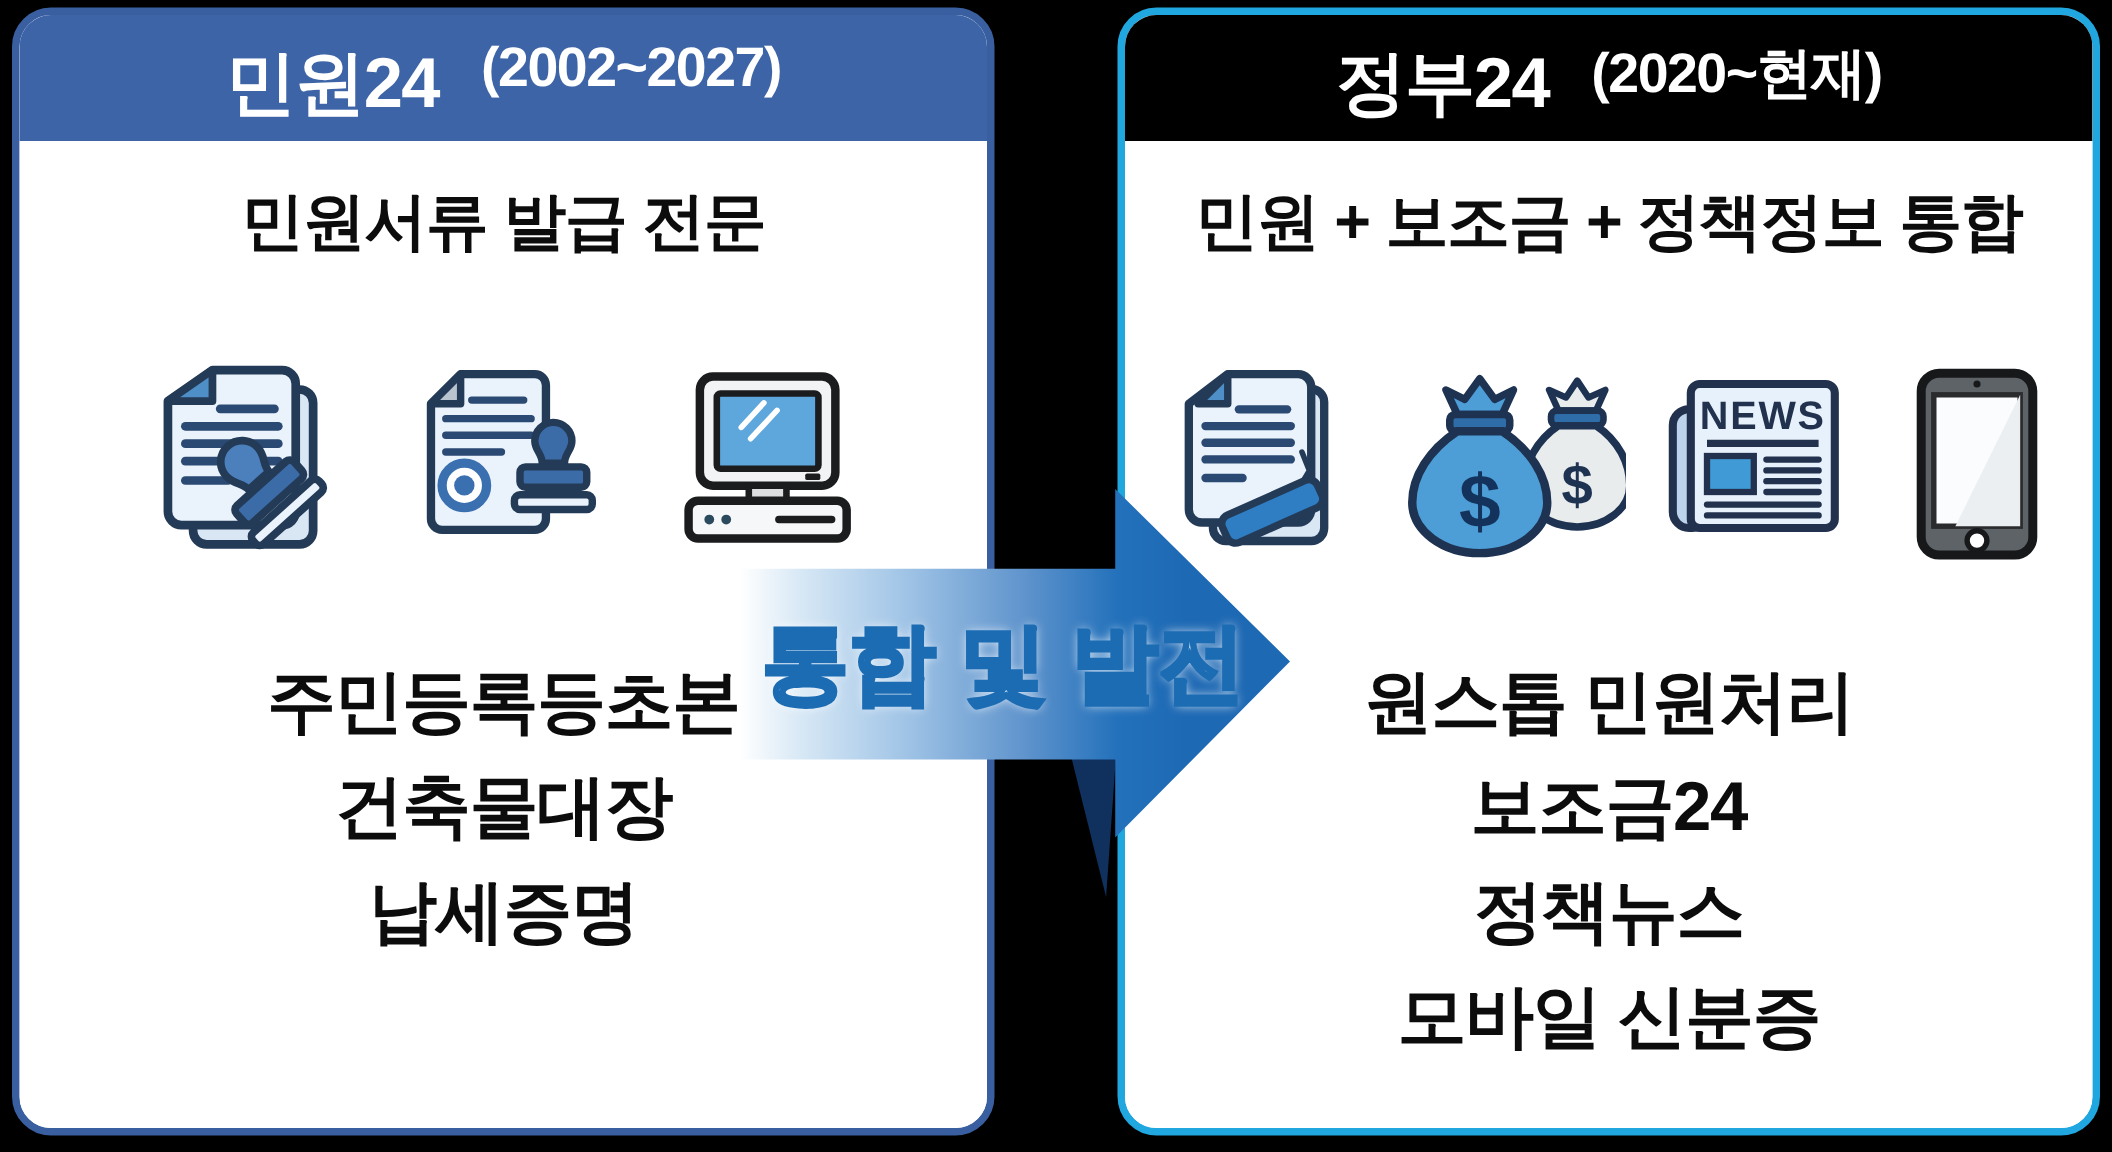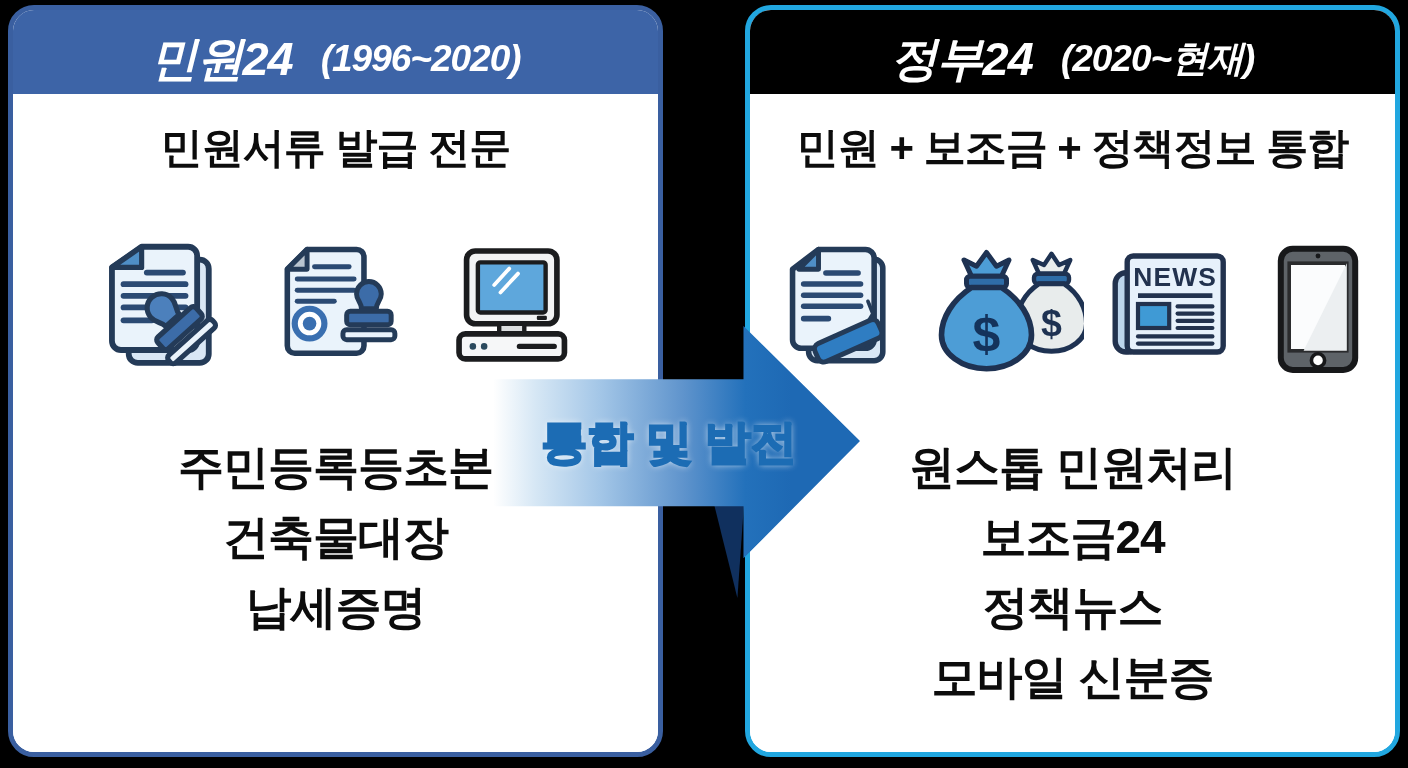--- a/index.html
+++ b/index.html
@@ -5,22 +5,22 @@
   html,body{margin:0;padding:0;background:#000;}
   .stage{position:relative;width:1408px;height:768px;background:#000;overflow:hidden;
          font-family:"Liberation Sans","DejaVu Sans",sans-serif;}
 
   
   .panel{position:absolute;top:5px;height:752px;border-radius:26px;overflow:hidden;
          background:#fff;box-sizing:border-box;z-index:1;}
   .panel.left{left:8px;width:655px;border:5px solid #3A5FA0;}
   .panel.right{left:745px;width:655px;border:5px solid #21A7E0;}
 
-  .panel-header{height:84px;display:flex;align-items:center;justify-content:center;
-                gap:28px;padding-top:14px;box-sizing:border-box;font-style:italic;}
+  .panel-header{height:84px;display:flex;align-items:flex-start;justify-content:center;
+                gap:28px;padding-top:14px;box-sizing:border-box;}
   .panel.left  .panel-header{background:#3D64A7;}
   .panel.right .panel-header{background:#000000;}
   .panel-title{font-size:47px;font-weight:800;color:#fff;letter-spacing:-1px;}
   .panel-period{font-size:37px;font-weight:700;color:#fff;letter-spacing:-1px;}
 
   .panel-body{background:#fff;height:calc(100% - 84px);display:flex;flex-direction:column;
               align-items:center;}
   .subtitle{margin-top:26px;font-size:42px;font-weight:800;color:#0c0c0c;
             letter-spacing:-1px;white-space:nowrap;}
 
@@ -37,33 +37,33 @@
   .arrow-wrap{position:absolute;left:478px;top:326px;width:382px;height:242px;z-index:5;}
   .arrow-shape{position:absolute;inset:0;
     background:linear-gradient(90deg,
       rgba(230,242,250,0) 4%, rgba(207,227,243,.85) 15%,
       #A3C6E7 32%, #5E93CC 54%, #2371BB 70%, #1E69B4 82%, #1E69B4 100%);
     clip-path:polygon(0% 22%, 69.5% 22%, 69.5% 0%, 100% 47.5%, 69.5% 96%, 69.5% 74.5%, 0% 74.5%);}
   .arrow-fold{position:absolute;left:714px;top:504px;width:30px;height:94px;background:#10305E;
               clip-path:polygon(0 0,100% 0,78% 100%);z-index:4;}
   .arrow-label{position:absolute;left:0;top:53px;height:127px;width:100%;
     display:flex;align-items:center;justify-content:center;
-    font-size:46px;font-weight:900;letter-spacing:0px;color:#D0E9FA;
+    font-size:58px;font-weight:900;letter-spacing:0px;color:#D0E9FA;
     -webkit-text-stroke:2.5px #1C6CB4;
     text-shadow:0 0 7px rgba(255,255,255,.9);white-space:nowrap;}
 </style>
 </head>
 <body>
 
 <div class="stage">
 
   <section class="panel left">
     <header class="panel-header">
       <span class="panel-title">민원24</span>
-      <span class="panel-period">(1996~2020)</span>
+      <span class="panel-period">(2002~2027)</span>
     </header>
     <div class="panel-body">
       <div class="subtitle">민원서류 발급 전문</div>
 
       <div class="icons-row">
 
         <svg width="142" height="142" viewBox="0 0 110 110">
           <rect x="30" y="16" width="62" height="80" rx="7" fill="#D9E7F5" stroke="#243B58" stroke-width="4.5"></rect>
           <path d="M40 6 h36 a7 7 0 0 1 7 7 v66 a7 7 0 0 1 -7 7 h-52 a7 7 0 0 1 -7 -7 V22 Z" fill="#EAF3FB" stroke="#243B58" stroke-width="4.5" stroke-linejoin="round"></path>
           <path d="M40 6 V22 H17 Z" fill="#4F8FC7" stroke="#243B58" stroke-width="4" stroke-linejoin="round"></path>

